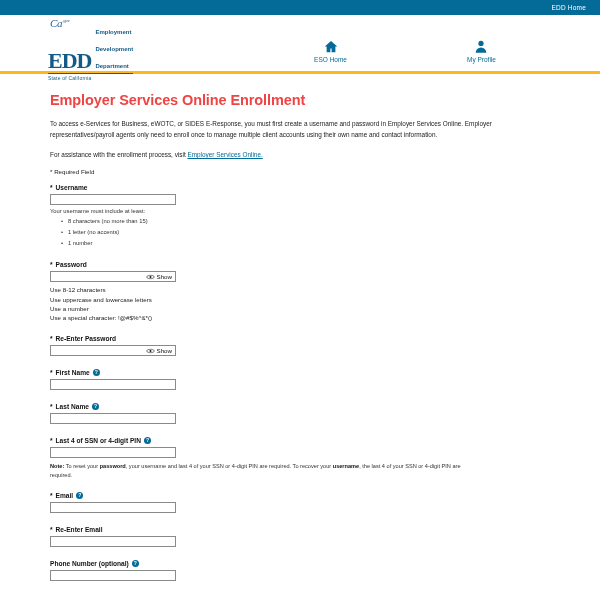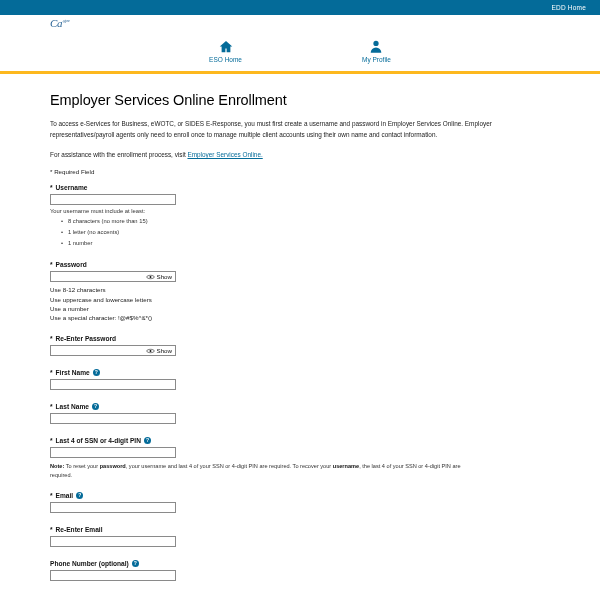--- a/index.html
+++ b/index.html
@@ -111,22 +111,22 @@
     color: #046b99;
     display: block;
   }
 
   
   .page {
     padding: 18px 50px 0 50px;
   }
   h1.page-title {
     font-size: 14.5px;
-    font-weight: normal;
-    color: #000000;
+    font-weight: bold;
+    color: #ef4444;
     margin: 0 0 11px 0;
     letter-spacing: -.1px;
   }
   p.intro {
     font-size: 6.4px;
     line-height: 1.65;
     color: #222222;
     margin: 0 0 11px 0;
     max-width: 500px;
   }
@@ -250,20 +250,33 @@
   <a href="#">EDD Home</a>
 </div>
 
 <div class="cagov">
   <span class="cagov-logo">
     <span>Ca</span><sup>.gov</sup>
   </span>
 </div>
 
 <div class="header">
+  <div class="edd-brand">
+    <div>
+      <div style="display:flex;align-items:flex-end;">
+        <span class="edd-mark">EDD</span>
+        <span class="edd-words">
+          <span class="l1">Employment</span><br>
+          <span class="l2">Development</span><br>
+          <span class="l2">Department</span>
+        </span>
+      </div>
+      <div class="edd-sub">State of California</div>
+    </div>
+  </div>
 
   <div class="header-nav">
     <a class="nav-item" href="#">
       <svg class="nav-icon" viewBox="0 0 24 24">
         <path d="M12 3 L2 12 h3 v9 h6 v-6 h2 v6 h6 v-9 h3 Z" fill="#046b99"></path>
       </svg>
       <span class="nav-label">ESO Home</span>
     </a>
     <a class="nav-item" href="#">
       <svg class="nav-icon" viewBox="0 0 24 24">

